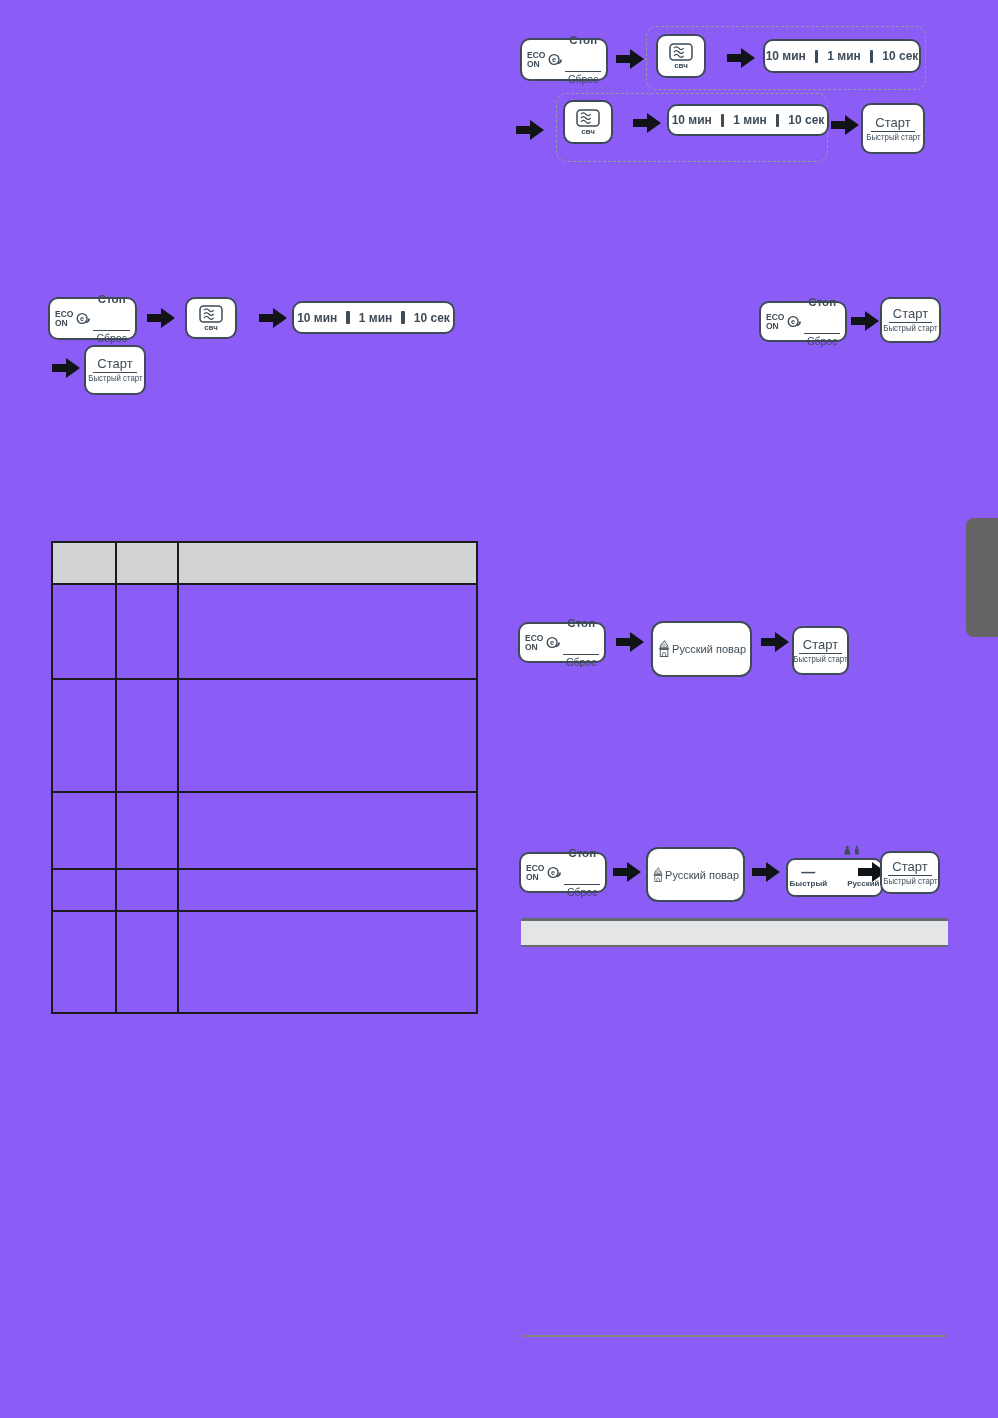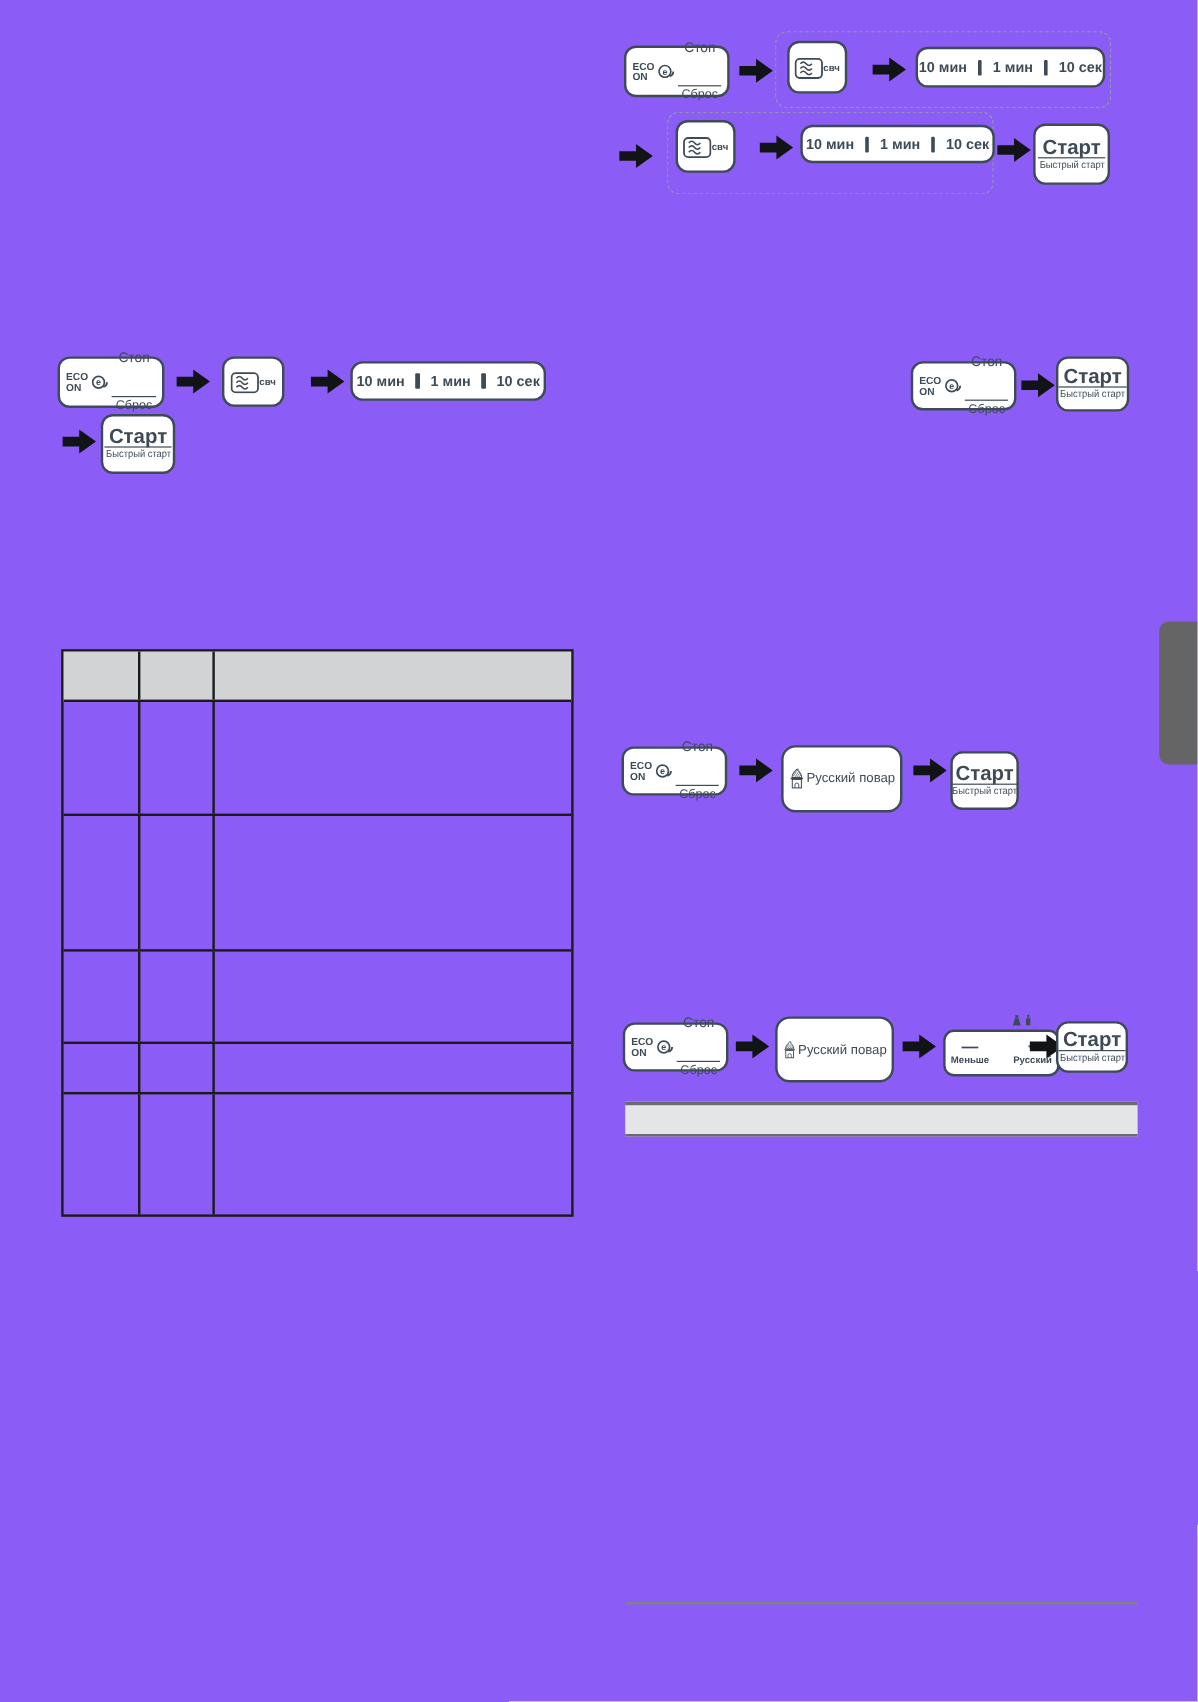--- a/index.html
+++ b/index.html
@@ -9,35 +9,35 @@
   
   .btn{position:absolute;box-sizing:border-box;border:2px solid #3e4b57;border-radius:10px;
        background:#fff;display:flex;align-items:center;justify-content:center;color:#3e4b57;}
 
   
   .eco{gap:3px;padding:0 5px;}
   .eco-lines{display:flex;flex-direction:column;align-items:flex-start;
              font-size:8.5px;font-weight:bold;line-height:9px;letter-spacing:0;}
   .eco-e{width:14px;height:15px;flex:0 0 auto;}
   .frac{display:flex;flex-direction:column;align-items:center;flex:1;}
-  .frac-top{font-weight:normal;font-size:11.5px;line-height:12px;}
+  .frac-top{font-weight:bold;font-size:11.5px;line-height:12px;}
   .frac-bot{font-size:10.5px;line-height:12px;border-top:1.5px solid #3e4b57;padding-top:1px;
             width:100%;text-align:center;margin-top:25px;}
 
   
-  .svch{flex-direction:row;gap:0;padding:3px 0 2px;}
+  .svch{flex-direction:column;gap:0;padding:3px 0 2px;}
   .svch-label{font-size:8px;font-weight:bold;line-height:9px;}
 
   
   .time{gap:9px;padding:0 10px;font-weight:bold;font-size:12px;white-space:nowrap;}
   .tsep{width:3.5px;height:13px;background:#3e4b57;border-radius:1px;flex:0 0 auto;}
 
   
   .start{flex-direction:column;padding:2px 3px;}
-  .start-top{font-weight:bold;font-size:17px;line-height:15px;border-bottom:1.5px solid #3e4b57;
+  .start-top{font-weight:normal;font-size:13px;line-height:15px;border-bottom:1.5px solid #3e4b57;
              padding:0 4px 1px;}
   .start-bot{font-size:8.5px;line-height:11px;white-space:nowrap;transform:scaleX(.92);}
 
   
   .chef{flex-direction:row;gap:1px;padding:3px 4px;border-radius:12px;}
   .chef-label{font-size:11px;line-height:12px;white-space:nowrap;}
 
   
   .amount{gap:20px;padding:2px 8px 3px;border-radius:9px;}
   .amt-col{display:flex;flex-direction:column;align-items:center;line-height:11px;}
@@ -341,21 +341,21 @@
       <use href="#sym-arrow"></use>
     </svg>
 
   <svg class="mini-icons" style="left:841px;top:845px;color:#3e4b57;">
       <use href="#sym-serving"></use>
     </svg>
 
   <div class="btn amount" style="left:786px;top:858px;width:97px;height:39px;">
     <span class="amt-col">
       <span class="amt-sign">—</span>
-      <span class="amt-label">Меньше</span>
+      <span class="amt-label">Быстрый</span>
     </span>
     <span class="amt-col">
       <span class="amt-sign">+</span>
       <span class="amt-label">Русский</span>
     </span>
   </div>
 
   <svg class="arrow" style="left:858px;top:861px;">
       <use href="#sym-arrow"></use>
     </svg>

